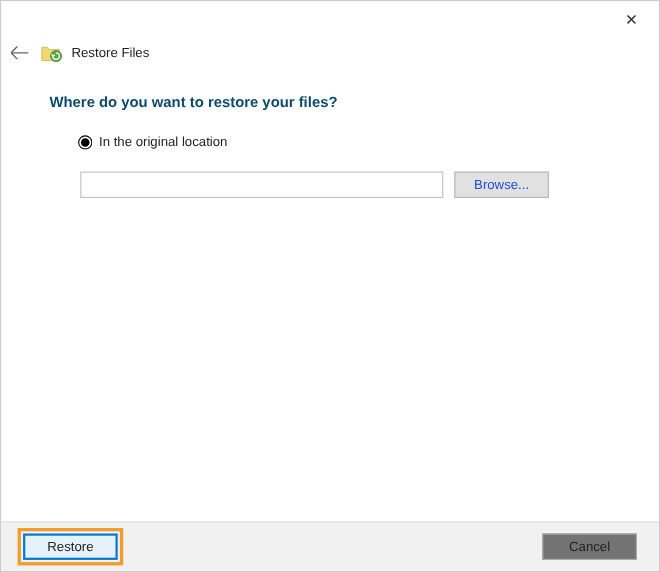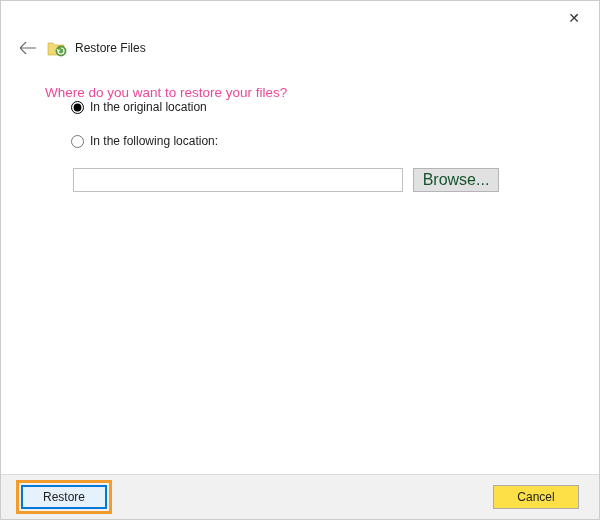--- a/index.html
+++ b/index.html
@@ -37,21 +37,21 @@
       font-size: 14px;
       color: #333;
       background: transparent;
       border: none;
       cursor: default;
     }
     .header {
       display: flex;
       align-items: center;
       gap: 10px;
-      padding: 4px 18px 8px 18px;
+      padding: 4px 18px 8px 8px;
     }
     .back-arrow {
       width: 18px;
       height: 18px;
       display: flex;
       align-items: center;
       justify-content: center;
       color: #555;
       font-size: 15px;
     }
@@ -64,22 +64,23 @@
     .window-title {
       font-size: 12px;
       color: #222;
     }
     .content {
       flex: 1;
       padding: 20px 44px 10px 44px;
     }
     .heading {
       font-size: 13.5px;
-      color: #ec4899;
-      font-weight: 400;
+      color: #0c4a6e;
+      margin-bottom: 22px;
+      font-weight: 700;
     }
     .radio-row {
       display: flex;
       align-items: center;
       gap: 6px;
       margin-bottom: 20px;
       font-size: 12px;
       color: #222;
       margin-left: 26px;
     }
@@ -100,39 +101,39 @@
       border: 1px solid #bfbfbf;
       padding: 0 4px;
       font-size: 12px;
       background: #fff;
     }
     .browse-btn {
       width: 86px;
       height: 24px;
       background: #e1e1e1;
       border: 1px solid #b5b5b5;
-      color: #14532d;
-      font-size: 16px;
+      color: #1d4ed8;
+      font-size: 12px;
       font-family: inherit;
     }
     .footer {
       border-top: 1px solid #ddd;
       background: #f1f1f1;
       padding: 10px 20px;
       display: flex;
       justify-content: space-between;
       gap: 8px;
     }
     .btn {
       width: 86px;
       height: 24px;
       font-size: 12px;
       font-family: inherit;
       border: 1px solid #adadad;
-      background: #fde047;
+      background: #737373;
       color: #222;
     }
     .btn-restore {
       outline: 3px solid #f29c2e;
       outline-offset: 2px;
       border: 2px solid #0078d7;
       background: #e5f1fb;
     }
   </style>
 </head>
@@ -162,24 +163,20 @@
   </div>
 
   <div class="content">
     <div class="heading">Where do you want to restore your files?</div>
 
     <label class="radio-row">
       <input type="radio" name="loc" checked="" style="">
       <span>In the original location</span>
     </label>
 
-    <label class="radio-row">
-      <input type="radio" name="loc" style="">
-      <span>In the following location:</span>
-    </label>
 
     <div class="location-row">
       <input class="path-input" type="text" value="" style="">
       <button class="browse-btn" disabled="">Browse...</button>
     </div>
   </div>
 
   <div class="footer">
     <button class="btn btn-restore">Restore</button>
     <button class="btn">Cancel</button>

